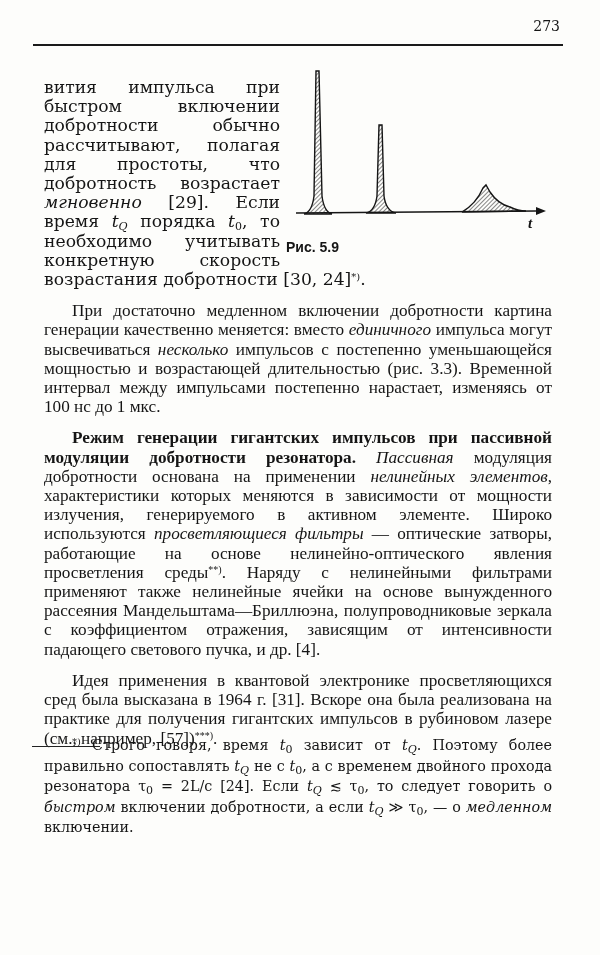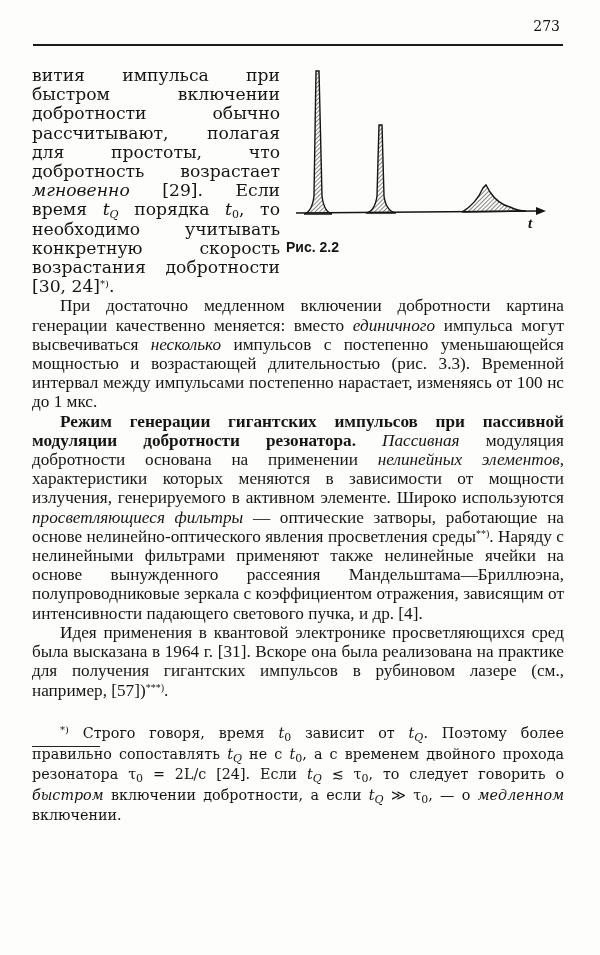--- a/index.html
+++ b/index.html
@@ -23,21 +23,21 @@
   }
   .float-fig {
     float: right; width: 278px; height: 198px; margin-left: 6px; margin-top: -2px;
     position: relative;
   }
   .float-fig svg { position: absolute; left: -6px; top: 0; }
   .caption {
     position: absolute; left: 0px; top: 174px; font-size: 14px; font-weight: bold;
     font-family: "Liberation Sans", sans-serif;
   }
-  p { margin: 0; }
+  p { margin: 12px; }
   .indent { text-indent: 28px; font-family: Liberation Serif, serif; }
   .it { font-style: italic; }
   .bf { font-weight: bold; }
   sub { font-size: 11px; vertical-align: -3px; line-height: 0; }
   sup { font-size: 10px; vertical-align: 5px; line-height: 0; }
 
   .fn-rule {
     position: absolute; left: 32px; top: 746px; width: 68px; border-top: 1.5px solid #222;
   }
   .footnotes {
@@ -67,21 +67,21 @@
       <line x1="16" y1="149" x2="256" y2="147" stroke="#151515" stroke-width="1.6"></line>
       <polygon points="256,143 266,147 256,151" fill="#151515"></polygon>
 
       <path d="M24,150 Q32,148 34,132 L36,7 L39,7 L42,132 Q44,148 52,150 Z" fill="url(#hatch)" stroke="#151515" stroke-width="1.4"></path>
 
       <path d="M86,149 Q95,147 97,132 L99,61 L102,61 L104,132 Q106,147 116,149 Z" fill="url(#hatch)" stroke="#151515" stroke-width="1.4"></path>
 
       <path d="M182,148 Q196,140 203,124 L206,121 L210,128 Q218,140 230,143 Q238,147 246,147 Z" fill="url(#hatch)" stroke="#151515" stroke-width="1.4"></path>
       <text x="248" y="164" font-size="15" font-style="italic" font-weight="bold" font-family="Liberation Serif, serif" fill="#151515">t</text>
     </svg>
-    <div class="caption">Рис. 2.2</div>
+    <div class="caption">Рис. 5.9</div>
   </div>
 
   <p><span>вития импульса при быстром включении добротности обычно рассчитывают, полагая для простоты, что добротность возрастает </span><span class="it">мгновенно</span><span> [29]. Если время </span><span class="it">t</span><sub class="it">Q</sub><span> порядка </span><span class="it">t</span><sub>0</sub><span>, то необходимо учитывать конкретную скорость возрастания добротности [30, 24]</span><sup>*)</sup><span>.</span></p>
 
   <p class="indent"><span>При достаточно медленном включении добротности картина генерации качественно меняется: вместо </span><span class="it">единичного</span><span> импульса могут высвечиваться </span><span class="it">несколько</span><span> импульсов с постепенно уменьшающейся мощностью и возрастающей длительностью (рис. 3.3). Временной интервал между импульсами постепенно нарастает, изменяясь от 100 нс до 1 мкс.</span></p>
 
   <p class="indent"><span class="bf">Режим генерации гигантских импульсов при пассивной модуляции добротности резонатора.</span><span> </span><span class="it">Пассивная</span><span> модуляция добротности основана на применении </span><span class="it">нелинейных элементов</span><span>, характеристики которых меняются в зависимости от мощности излучения, генерируемого в активном элементе. Широко используются </span><span class="it">просветляющиеся фильтры</span><span> — оптические затворы, работающие на основе нелинейно-оптического явления просветления среды</span><sup>**)</sup><span>. Наряду с нелинейными фильтрами применяют также нелинейные ячейки на основе вынужденного рассеяния Мандельштама—Бриллюэна, полупроводниковые зеркала с коэффициентом отражения, зависящим от интенсивности падающего светового пучка, и др. [4].</span></p>
 
   <p class="indent"><span>Идея применения в квантовой электронике просветляющихся сред была высказана в 1964 г. [31]. Вскоре она была реализована на практике для получения гигантских импульсов в рубиновом лазере (см., например, [57])</span><sup>***)</sup><span>.</span></p>
 </div>

